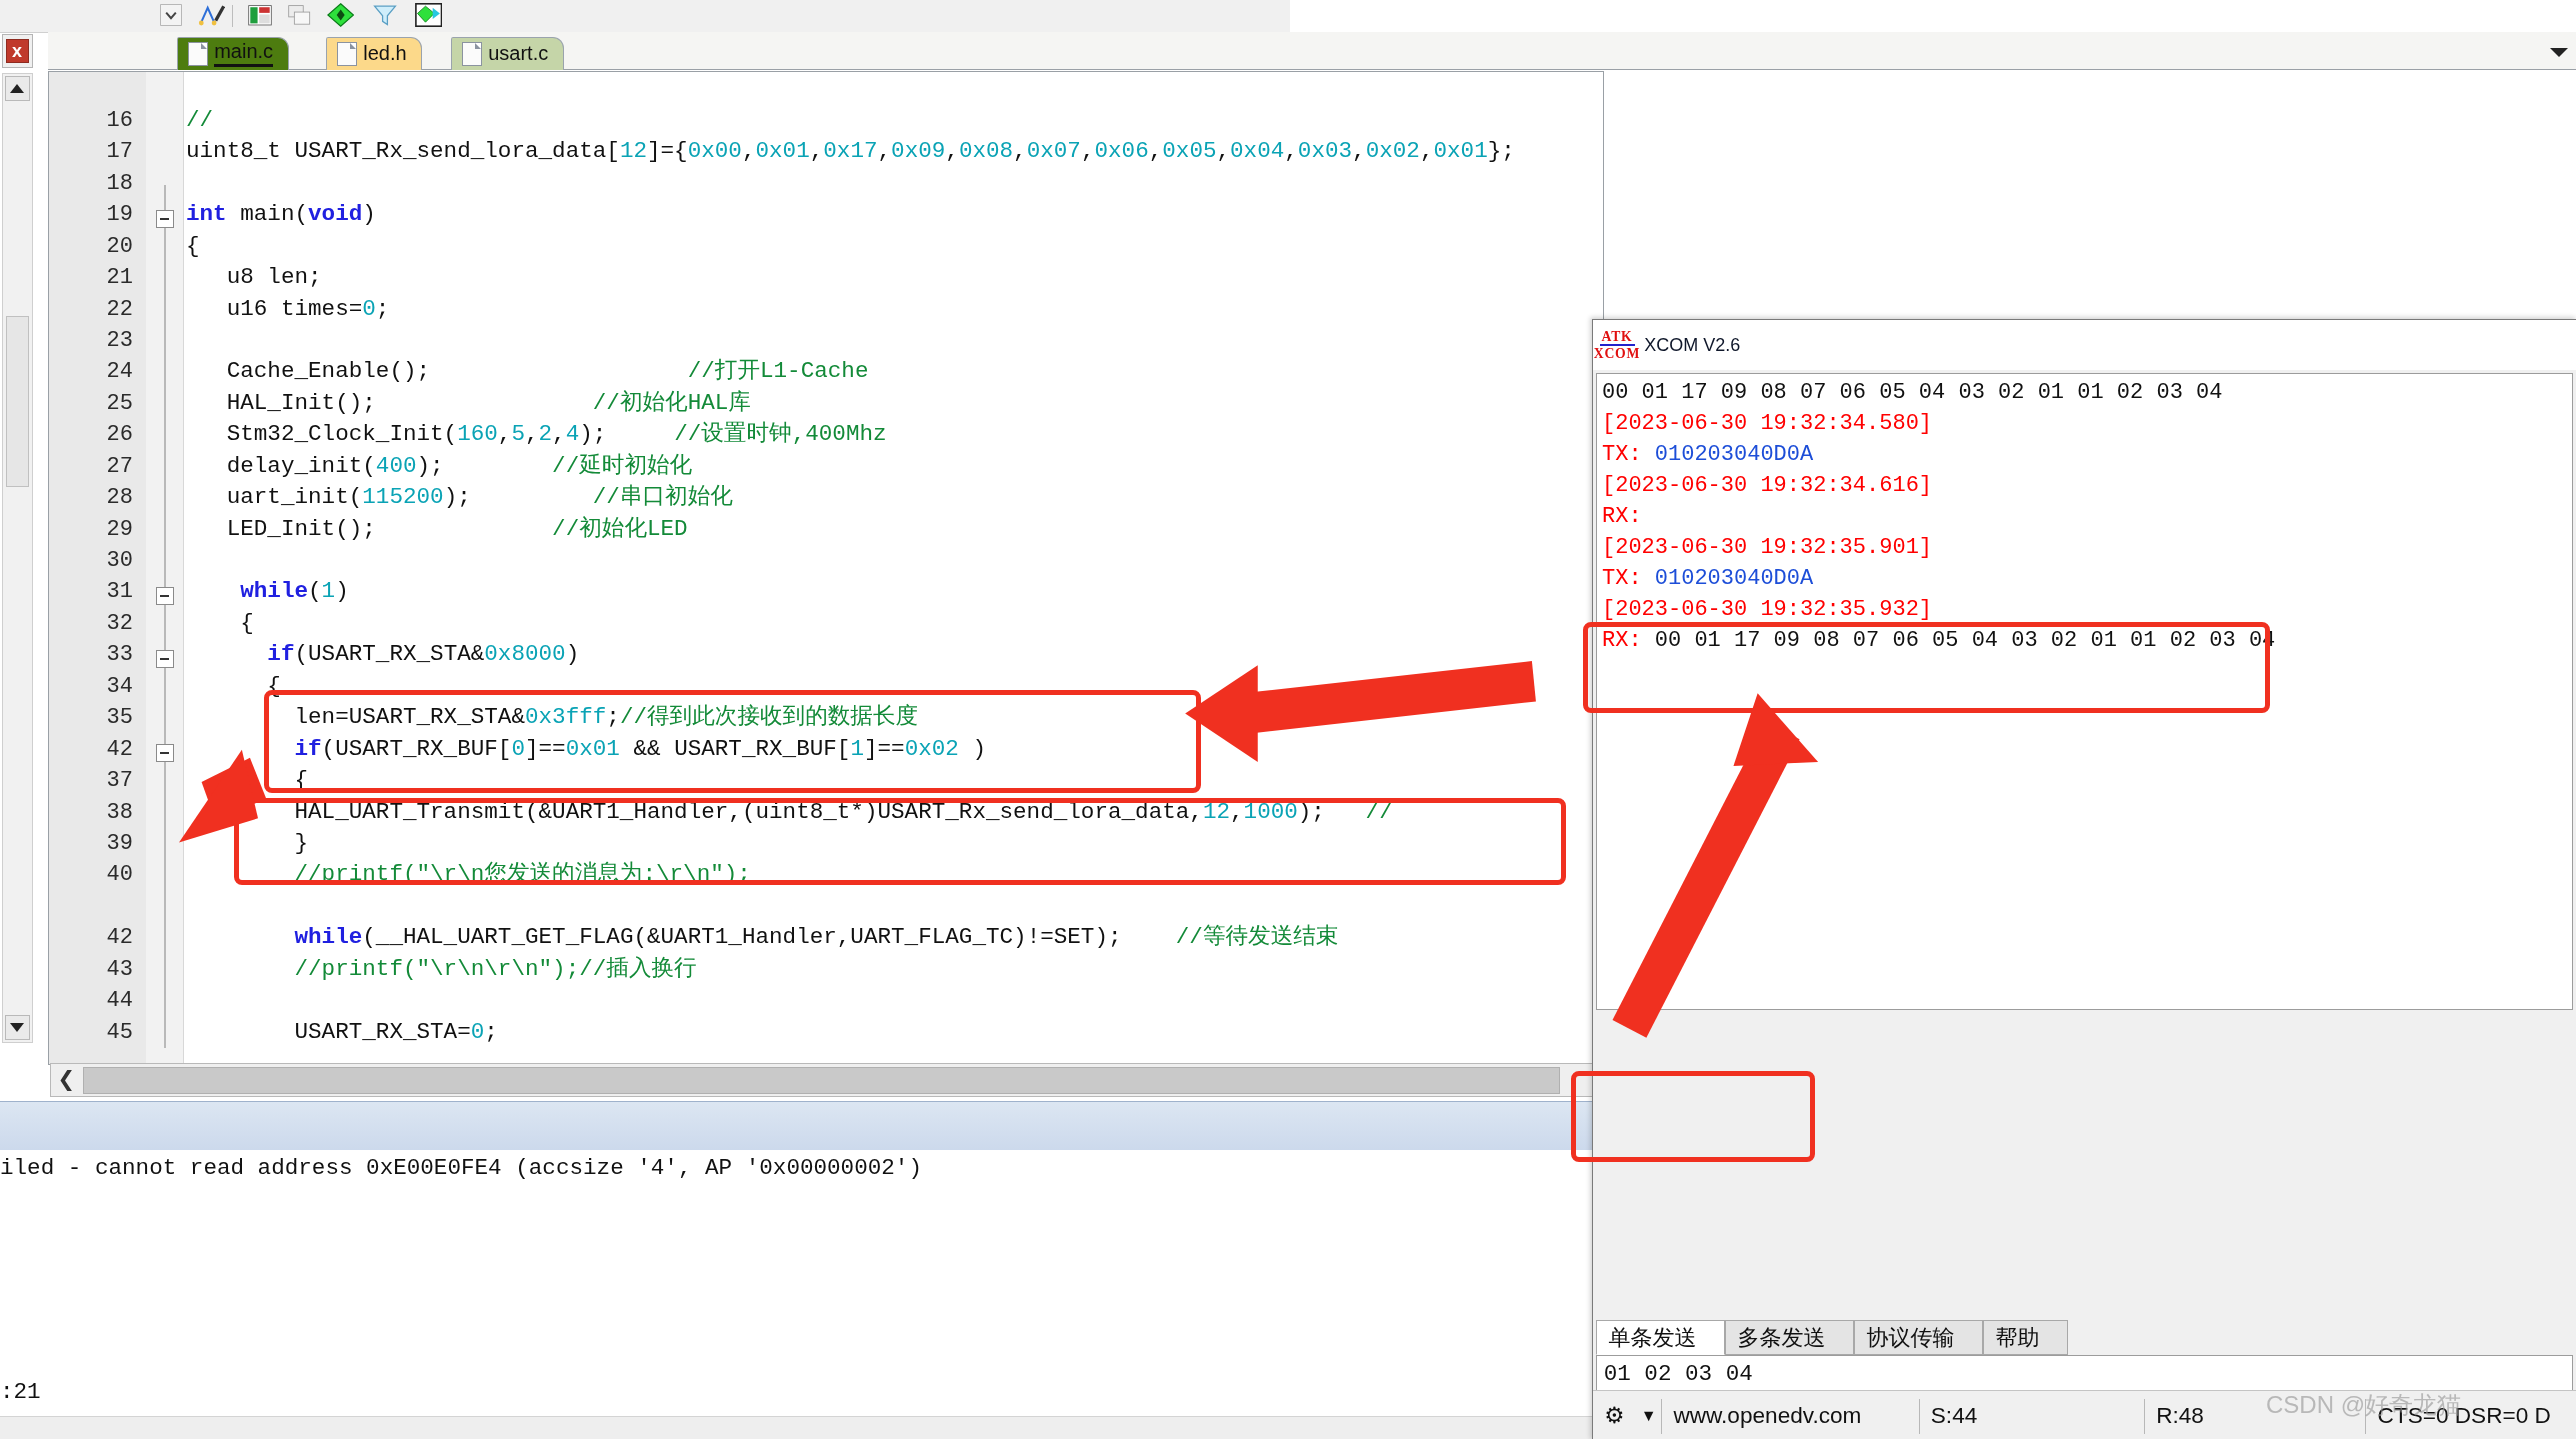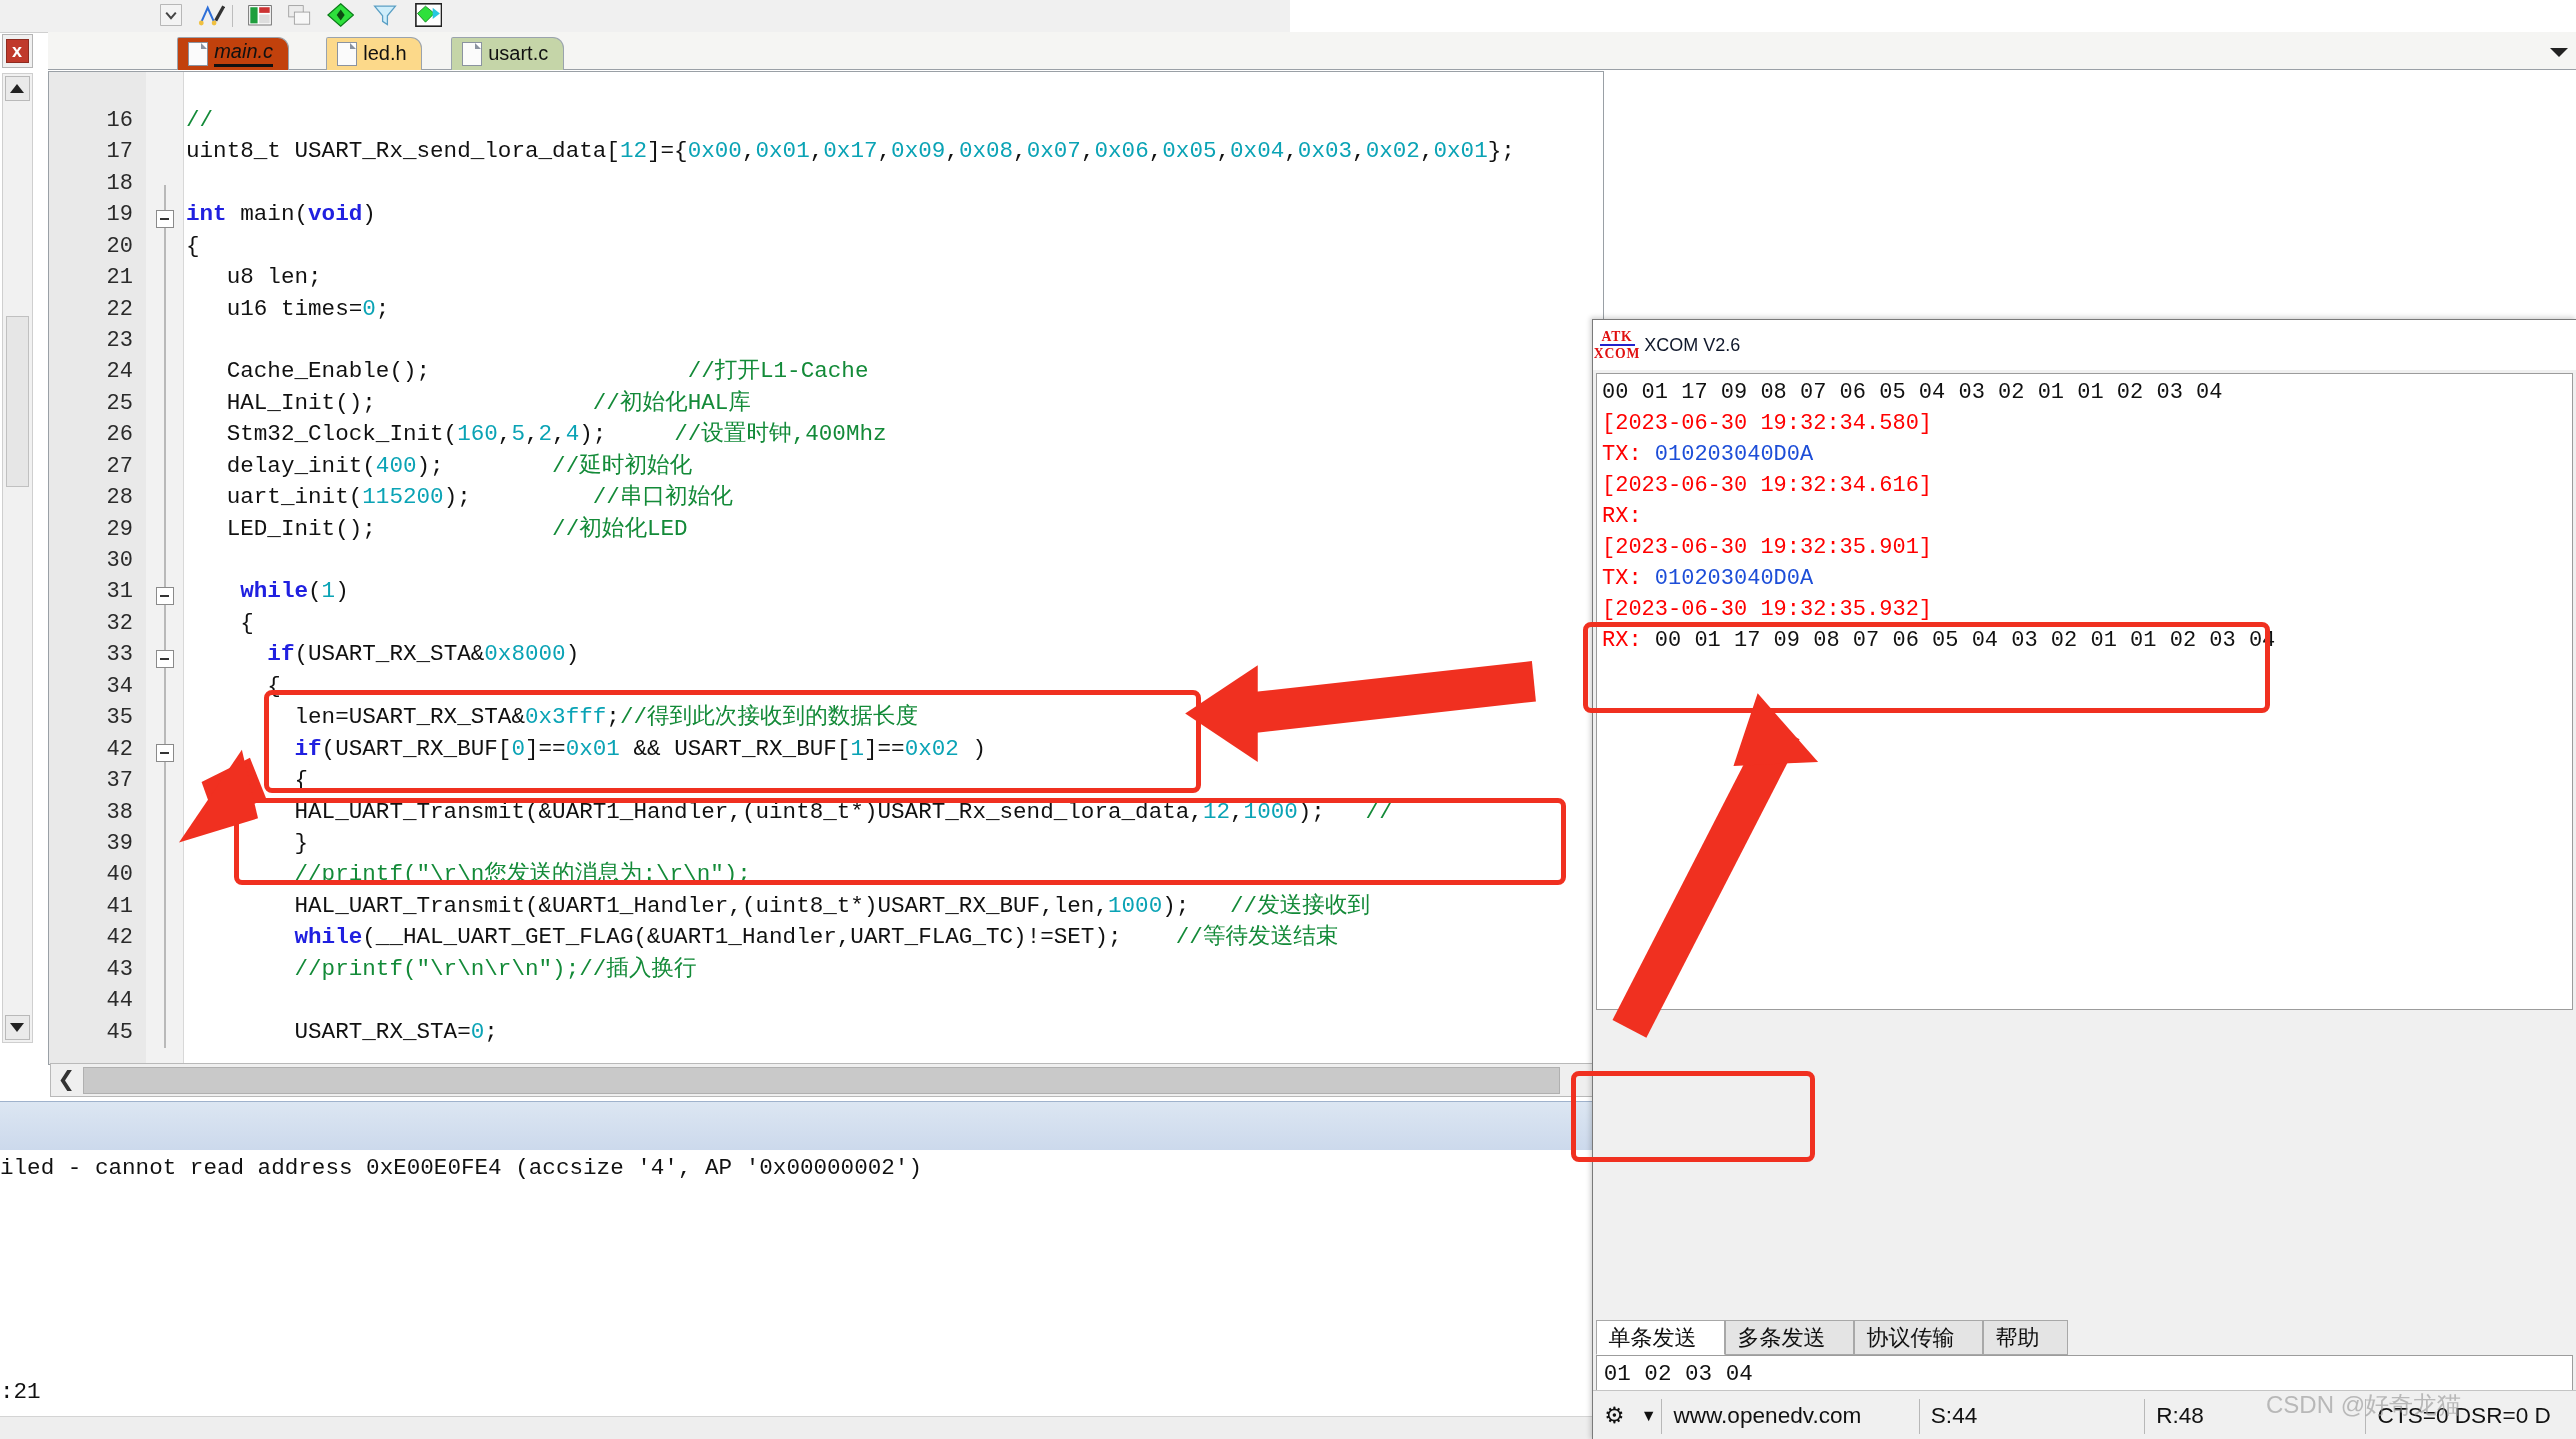--- a/index.html
+++ b/index.html
@@ -16,21 +16,21 @@
   .toolbar{position:absolute;left:0;top:0;width:1290px;height:32px;background:#f0f0f0;border-bottom:0.8px solid #d0d0d0;}
   .tb-btn{position:absolute;top:1.6px;width:35px;height:27.4px;display:flex;align-items:center;justify-content:center;}
   .tb-sep{position:absolute;top:4.8px;width:0.8px;height:22.6px;background:#bdbdbd;}
 
   
   .tabbar{position:absolute;left:48px;top:32px;width:2528px;height:37px;background:#f5f5f3;border-bottom:0.8px solid #9aa0a6;}
   .doc-tab{position:absolute;top:4.8px;height:32px;display:flex;align-items:center;gap:6.5px;padding:0 14.5px 0 9.7px;
            border:0.8px solid #9aa3ad;border-bottom:none;border-radius:2.4px 11.3px 0 0;font-size:20px;color:#111;}
   .doc-tab .ficon{width:18px;height:22.6px;background:#fbfbfb;border:0.8px solid #8b93a0;position:relative;flex:0 0 auto;}
   .doc-tab .ficon:after{content:"";position:absolute;right:0;top:0;border-width:0 6.5px 6.5px 0;border-style:solid;border-color:#8b93a0 #ffffff;}
-  .tab-main{left:129px;background:#c2410c;font-style:italic;}
+  .tab-main{left:129px;background:#4d7c0f;}
   .tab-main .lbl{border-bottom:3.2px solid #111;padding-bottom:0.8px;}
   .tab-led{left:278px;background:#fcd98a;}
   .tab-usart{left:403px;background:#c5d5a8;}
   .tabbar-arrow{position:absolute;right:8px;top:16px;width:0;height:0;border-left:9px solid transparent;border-right:9px solid transparent;border-top:9px solid #222;}
 
   
   .closebox{position:absolute;left:1.6px;top:34px;width:29px;height:32px;background:#f0f0f0;border:0.8px solid #b5b5b5;display:flex;align-items:center;justify-content:center;}
   .closebox .x{color:#fff;background:#c0392b;width:21px;height:22.6px;border:0.8px solid #8e2b20;font-size:18px;font-weight:bold;display:flex;align-items:center;justify-content:center;}
 
   
@@ -216,21 +216,20 @@
         <div class="cline" style="top: 476px;"><span class="lnum">31</span><span class="ctext"><span>    </span><span class="kw">while</span><span>(</span><span class="num">1</span><span>)</span></span></div>
         <div class="cline" style="top: 508px;"><span class="lnum">32</span><span class="ctext"><span>    {</span></span></div>
         <div class="cline" style="top: 539px;"><span class="lnum">33</span><span class="ctext"><span>      </span><span class="kw">if</span><span>(USART_RX_STA&amp;</span><span class="num">0x8000</span><span>)</span></span></div>
         <div class="cline" style="top: 571px;"><span class="lnum">34</span><span class="ctext"><span>      {</span></span></div>
         <div class="cline" style="top: 602px;"><span class="lnum">35</span><span class="ctext"><span>        len=USART_RX_STA&amp;</span><span class="num">0x3fff</span><span>;</span><span class="cm">//得到此次接收到的数据长度</span></span></div>
         <div class="cline" style="top: 634px;"><span class="lnum">42</span><span class="ctext"><span>        </span><span class="kw">if</span><span>(USART_RX_BUF[</span><span class="num">0</span><span>]==</span><span class="num">0x01</span><span> &amp;&amp; USART_RX_BUF[</span><span class="num">1</span><span>]==</span><span class="num">0x02</span><span> )</span></span></div>
         <div class="cline" style="top: 665px;"><span class="lnum">37</span><span class="ctext"><span>        {</span></span></div>
         <div class="cline" style="top: 697px;"><span class="lnum">38</span><span class="ctext"><span>        HAL_UART_Transmit(&amp;UART1_Handler,(uint8_t*)USART_Rx_send_lora_data,</span><span class="num">12</span><span>,</span><span class="num">1000</span><span>);   </span><span class="cm">//</span></span></div>
         <div class="cline" style="top: 728px;"><span class="lnum">39</span><span class="ctext"><span>        }</span></span></div>
         <div class="cline" style="top: 759px;"><span class="lnum">40</span><span class="ctext"><span>        </span><span class="cm">//printf("\r\n您发送的消息为:\r\n");</span></span></div>
-        <div class="cline" style="top: 791px;"><span class="lnum">41</span><span class="ctext"><span>        HAL_UART_Transmit(&amp;UART1_Handler,(uint8_t*)USART_RX_BUF,len,</span><span class="num">1000</span><span>);   </span><span class="cm">//发送接收到</span></span></div>
         <div class="cline" style="top: 822px;"><span class="lnum">42</span><span class="ctext"><span>        </span><span class="kw">while</span><span>(__HAL_UART_GET_FLAG(&amp;UART1_Handler,UART_FLAG_TC)!=SET);    </span><span class="cm">//等待发送结束</span></span></div>
         <div class="cline" style="top: 854px;"><span class="lnum">43</span><span class="ctext"><span>        </span><span class="cm">//printf("\r\n\r\n");//插入换行</span></span></div>
         <div class="cline" style="top: 885px;"><span class="lnum">44</span><span class="ctext"></span></div>
         <div class="cline" style="top: 917px;"><span class="lnum">45</span><span class="ctext"><span>        USART_RX_STA=</span><span class="num">0</span><span>;</span></span></div>
       </div>
   </div>
 
   <div class="hscroll">
     <div class="hsc-left">❮</div>
     <div class="hsc-thumb"></div>

